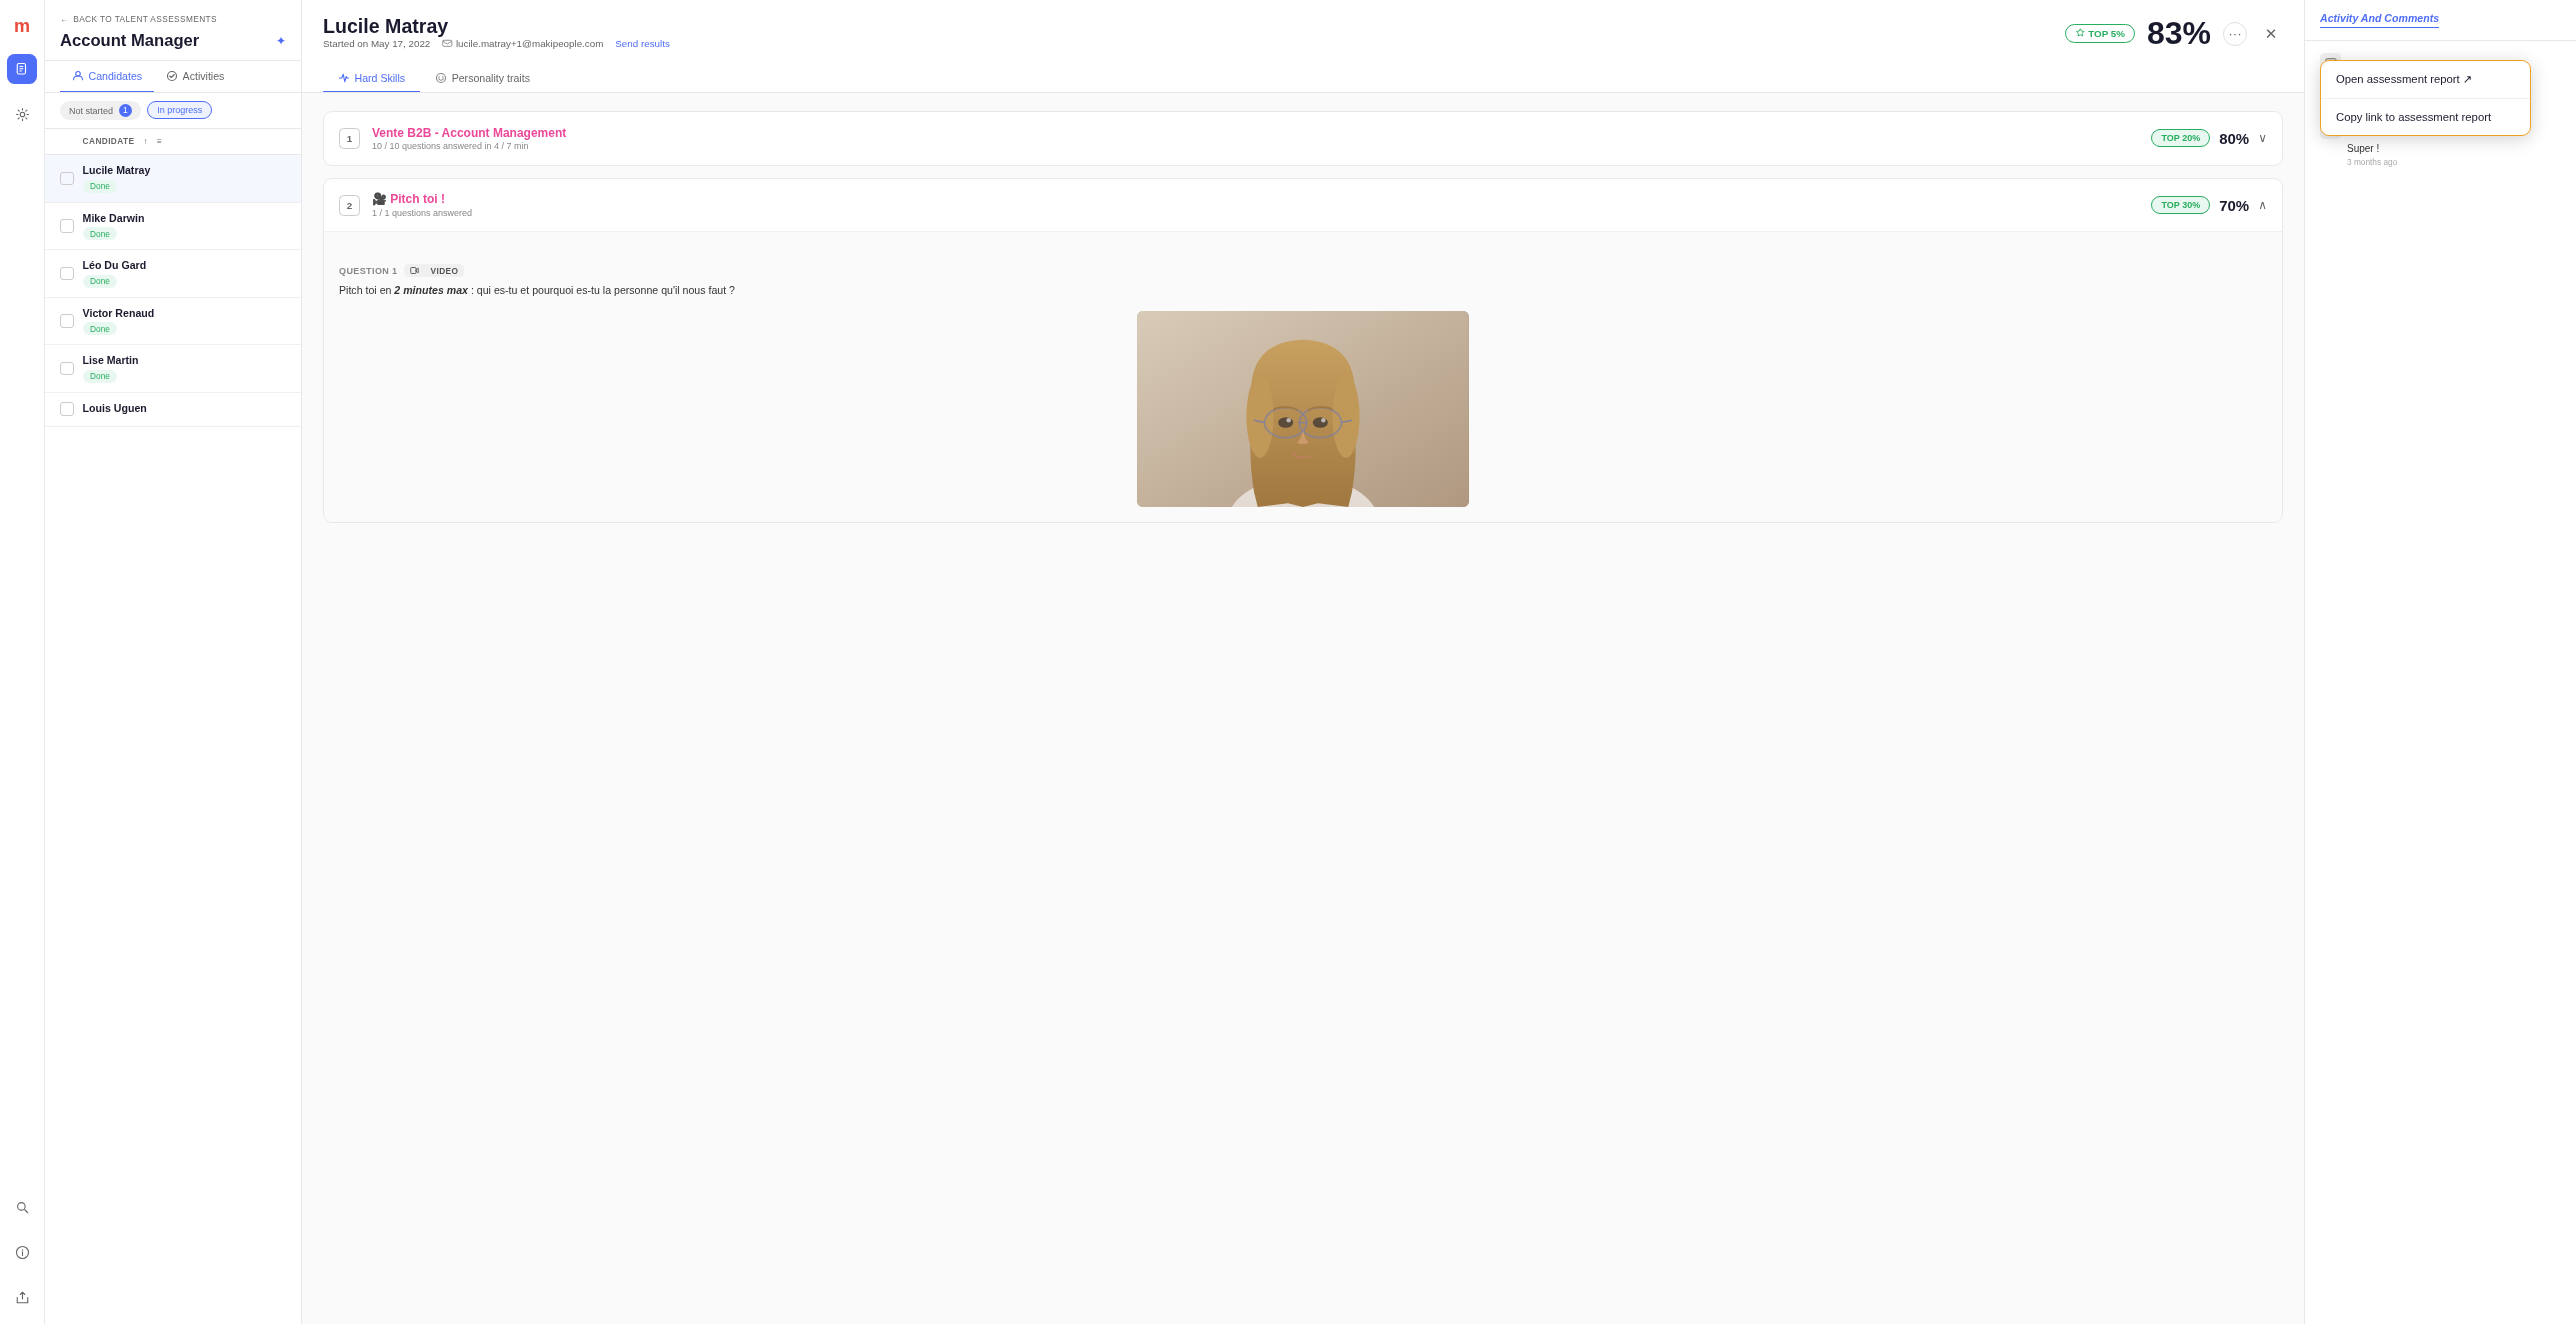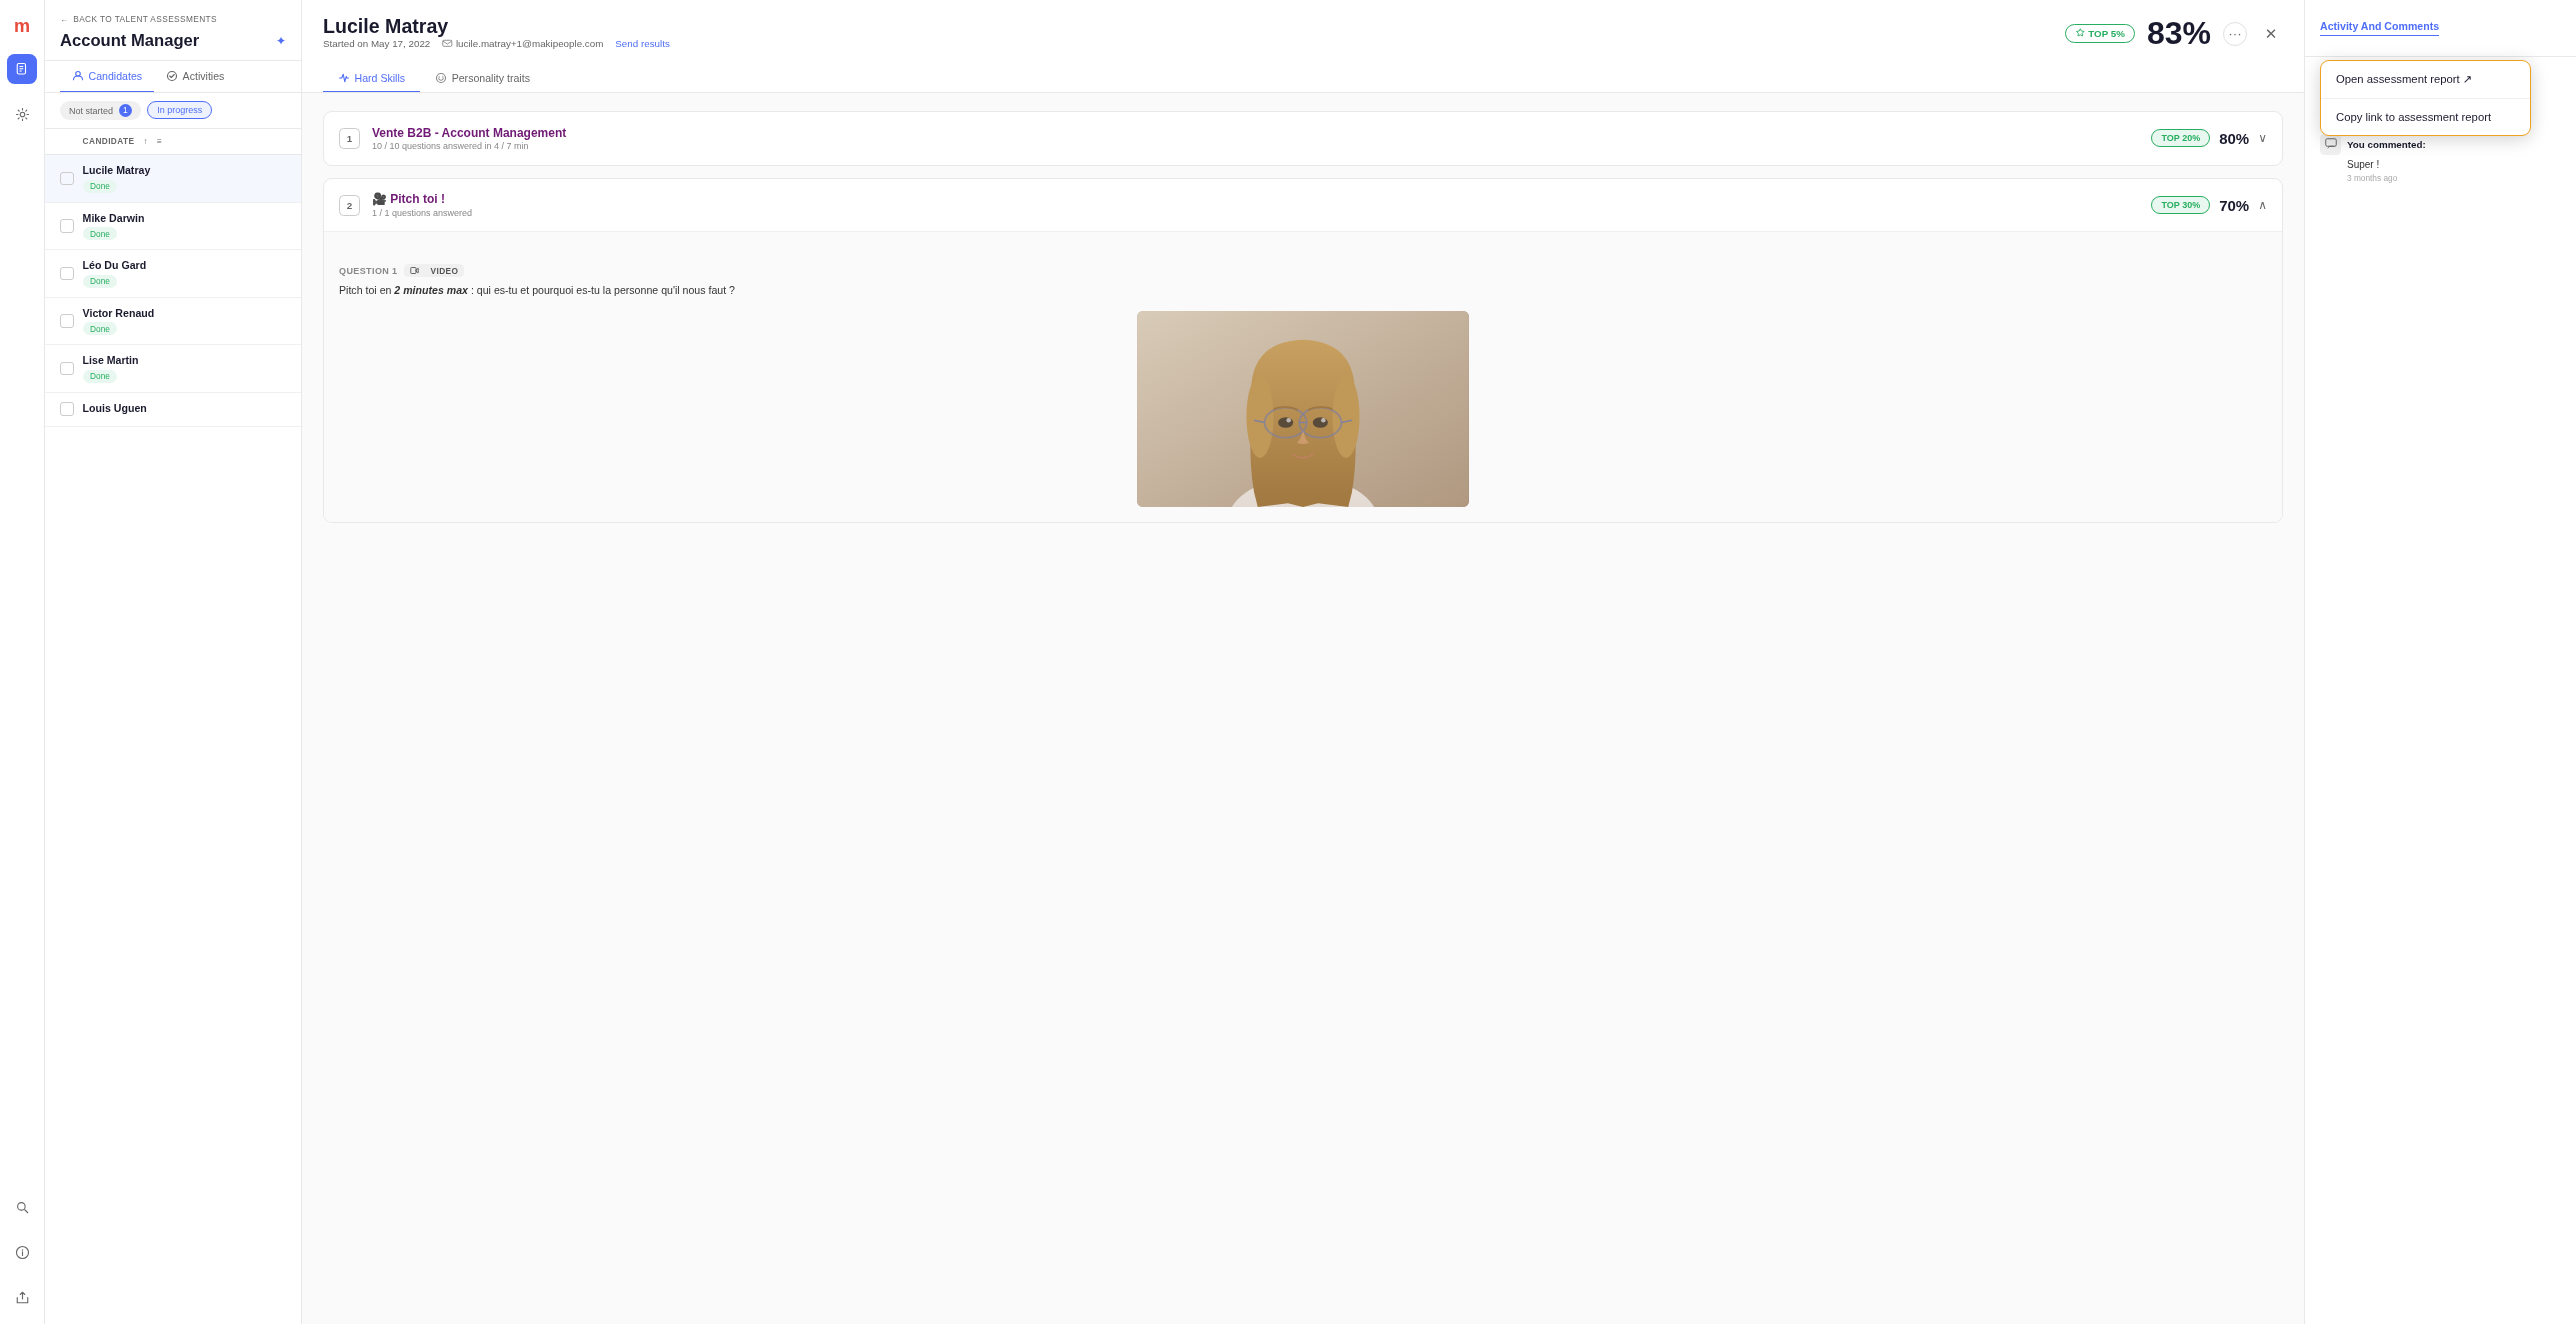--- a/index.html
+++ b/index.html
@@ -299,21 +299,21 @@
       border-radius: 4.5px;
       display: flex;
       align-items: center;
       justify-content: center;
       font-size: 9.8px;
       font-weight: 600;
       color: #666;
       flex-shrink: 0;
     }
     .assessment-info { flex: 1; }
-    .assessment-title { font-size: 12px; font-weight: 700; color: #701a75; }
+    .assessment-title { font-size: 12px; font-weight: 700; color: #ec4899; }
     .assessment-subtitle { font-size: 9px; color: #888; margin-top: 1.5px; }
     .assessment-right {
       display: flex;
       align-items: center;
       gap: 9px;
     }
     .top-pct-badge {
       border-radius: 15px;
       padding: 3px 9px;
       font-size: 9px;
@@ -375,22 +375,23 @@
     
     .right-panel {
       width: 272px;
       background: #fff;
       border-left: 0.8px solid #e8e8e8;
       display: flex;
       flex-direction: column;
       overflow: hidden;
     }
     .activity-header {
-      padding: 20px 15px;
+      padding: 12px 15px;
       border-bottom: 0.8px solid #e8e8e8;
+      font-style: italic;
     }
     .activity-title {
       font-size: 10.6px;
       font-weight: 600;
       color: #4f6ef7;
       border-bottom: 1.5px solid #4f6ef7;
       display: inline-block;
       padding-bottom: 3px;
     }
     .activity-feed { flex: 1; overflow-y: auto; padding: 12px 15px; display: flex; flex-direction: column; gap: 15px; }

